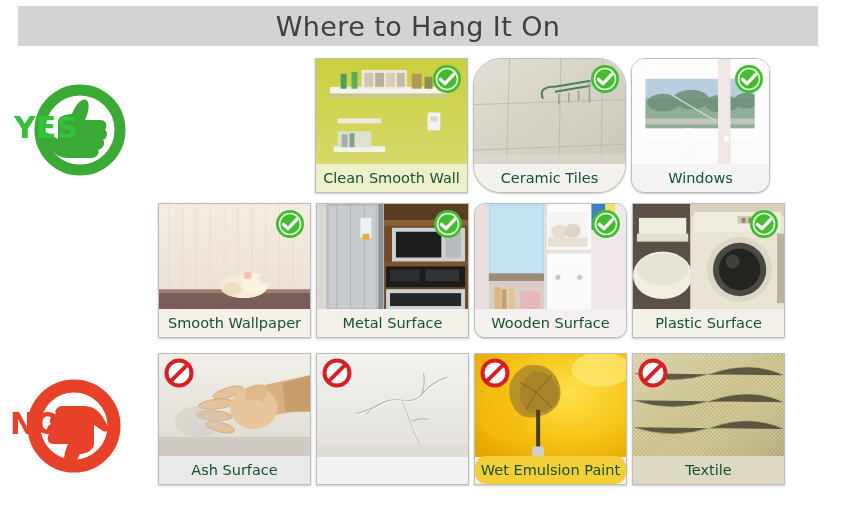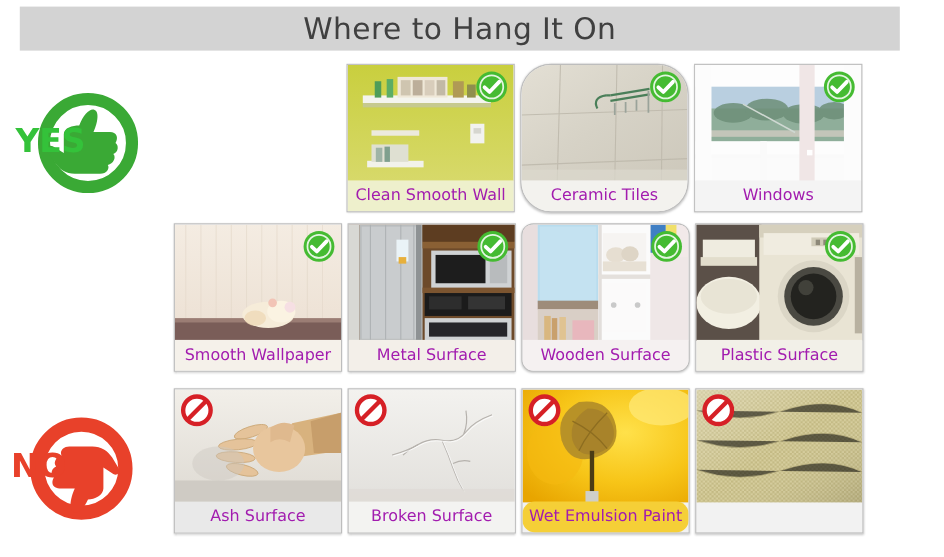--- a/index.html
+++ b/index.html
@@ -30,21 +30,21 @@
     position:absolute;box-sizing:border-box;
     border:1px solid #bdbdbd;background:#f2f2f2;
     overflow:hidden;
     box-shadow:0 1px 2px rgba(0,0,0,.22);
   }
   .tile-photo{position:absolute;left:0;top:0;right:0;height:107px;overflow:hidden;}
   .tile-photo svg{display:block;width:100%;height:100%;}
   .tile-label{
     position:absolute;left:0;right:0;bottom:0;height:28px;
     display:flex;align-items:center;justify-content:center;
-    font-size:14.5px;color:#a21caf;white-space:nowrap;
+    font-size:14.5px;color:#14532d;white-space:nowrap;
   }
   .badge{
     position:absolute;width:30px;height:30px;
   }
   .badge svg{display:block;width:30px;height:30px;}
   .badge-ok{top:5px;right:5px;}
   .badge-no{top:4px;left:5px;}
 </style>
 </head>
 <body>
@@ -151,21 +151,21 @@
       </div>
       <div class="badge badge-ok">
         <svg viewBox="0 0 30 30">
       <circle cx="15" cy="15" r="14" fill="#45bb32"></circle>
       <circle cx="15" cy="15" r="10.5" fill="none" stroke="#ffffff" stroke-width="1.6" opacity=".85"></circle>
       <path d="M8.5 15.4 L13 19.6 L21.8 10.4" fill="none" stroke="#ffffff" stroke-width="3.4" stroke-linecap="round" stroke-linejoin="round"></path>
     </svg>
       </div>
       <div class="tile-label" style="background: rgb(243, 242, 238);">Ceramic Tiles</div>
     </div>
-    <div class="tile" style="left: 631px; top: 58px; width: 153px; height: 135px;">
+    <div class="tile" style="left: 631px; top: 58px; width: 139px; height: 135px; border-radius: 14px;">
       <div class="tile-photo" style="height: 106px;">
       <svg viewBox="0 0 153 107" preserveAspectRatio="none">
         <rect width="153" height="107" fill="#fafafa"></rect>
         <rect x="14" y="18" width="125" height="56" fill="#b9cfe0"></rect>
         <rect x="14" y="40" width="125" height="34" fill="#8fae9a"></rect>
         <g fill="#6d8f78" opacity=".85">
           <ellipse cx="35" cy="44" rx="18" ry="9"></ellipse>
             <ellipse cx="66" cy="41" rx="20" ry="10"></ellipse>
           <ellipse cx="100" cy="45" rx="19" ry="9"></ellipse>
             <ellipse cx="128" cy="42" rx="14" ry="8"></ellipse>
@@ -399,21 +399,20 @@
         <rect x="0" y="94" width="153" height="13" fill="#dedbd6" opacity=".8"></rect>
       </svg>
       </div>
       <div class="badge badge-no">
         <svg viewBox="0 0 30 30">
     <circle cx="15" cy="15" r="14" fill="#ffffff"></circle>
     <circle cx="15" cy="15" r="12.5" fill="none" stroke="#d62026" stroke-width="4"></circle>
     <line x1="6.6" y1="23.4" x2="23.4" y2="6.6" stroke="#d62026" stroke-width="4" stroke-linecap="butt"></line>
   </svg>
       </div>
-      <div class="tile-label" style="background: rgb(243, 243, 241);">Broken Surface</div>
     </div>
     <div class="tile" style="left: 474px; top: 353px; width: 153px; height: 132px;">
       <div class="tile-photo" style="height: 103px;">
       <svg viewBox="0 0 153 107" preserveAspectRatio="none">
         <defs>
             <radialGradient id="wp" cx="0.62" cy="0.38" r="0.8">
           <stop offset="0" stop-color="#ffe14a"></stop>
               <stop offset="0.55" stop-color="#f7c518"></stop>
           <stop offset="1" stop-color="#e8a500"></stop>
             </radialGradient>
@@ -462,14 +461,15 @@
         </g>
       </svg>
       </div>
       <div class="badge badge-no">
         <svg viewBox="0 0 30 30">
     <circle cx="15" cy="15" r="14" fill="#ffffff"></circle>
     <circle cx="15" cy="15" r="12.5" fill="none" stroke="#d62026" stroke-width="4"></circle>
     <line x1="6.6" y1="23.4" x2="23.4" y2="6.6" stroke="#d62026" stroke-width="4" stroke-linecap="butt"></line>
   </svg>
       </div>
+      <div class="tile-label" style="background: rgb(221, 217, 197);">Textile</div>
     </div>
   </div>
 
 </body></html>

